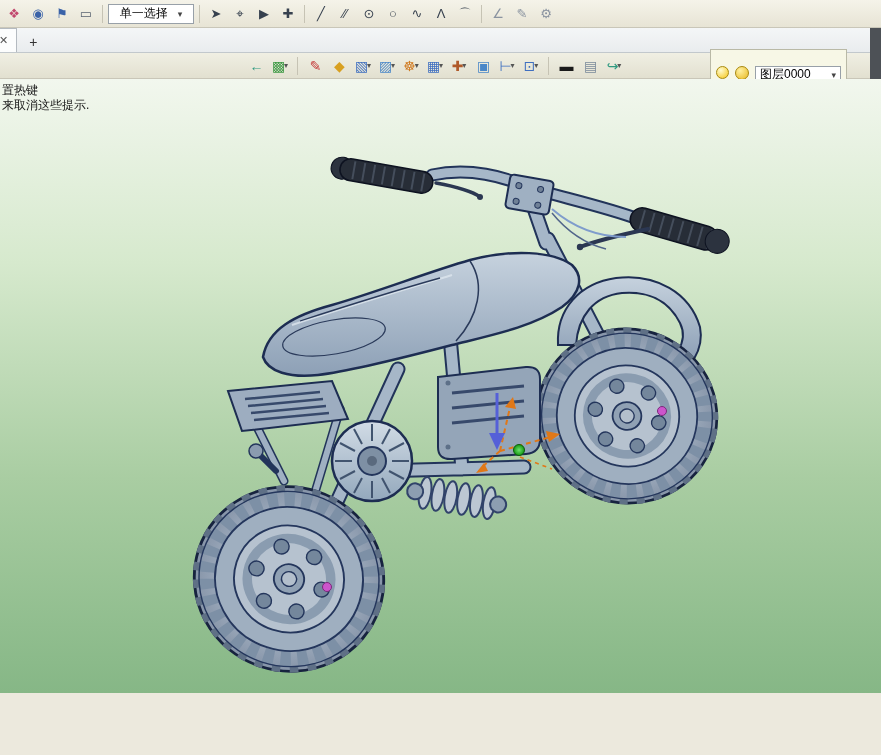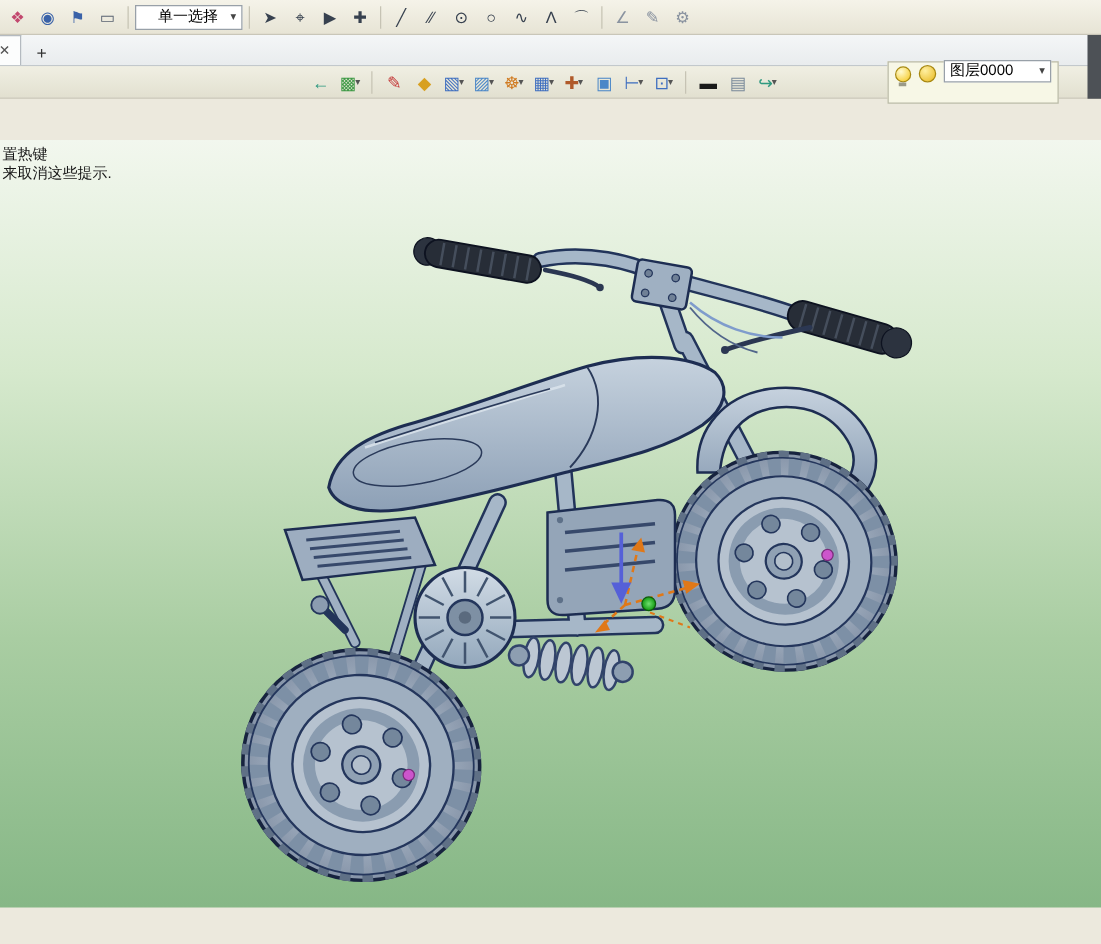--- a/index.html
+++ b/index.html
@@ -13,21 +13,21 @@
     height:28px;background:linear-gradient(#f5f3e9,#e7e4d5);
     border-bottom:1px solid #c9c6b8;
     display:flex;align-items:center;gap:2px;padding:0 3px;box-sizing:border-box;
   }
   .tbtn{
     min-width:22px;height:22px;display:inline-flex;align-items:center;justify-content:center;
     font-size:13px;border-radius:2px;cursor:default;user-select:none;line-height:1;
   }
   .sep{width:1px;height:18px;background:#c6c3b4;margin:0 3px;flex:0 0 auto;}
   .combo{
-    display:flex;align-items:center;justify-content:flex-end;
+    display:flex;align-items:center;justify-content:center;
     background:#fff;border:1px solid #98a0a8;height:20px;padding:0 4px;
     font-size:12px;min-width:86px;gap:10px;box-sizing:border-box;
   }
   .caret{font-size:9px;color:#444;}
   .caret-mini{font-size:8px;color:#555;margin-left:-1px;}
   .icon-list{display:flex;align-items:center;gap:2px;}
   
   .tab-bar{
     height:25px;background:linear-gradient(#f4f6f7,#e9ecee);
     border-bottom:1px solid #c2c8cc;display:flex;align-items:flex-end;box-sizing:border-box;
@@ -42,40 +42,39 @@
     font-size:14px;color:#333;margin-left:6px;}
   
   .ribbon{
     height:26px;background:linear-gradient(#f0efe3,#e2e0d0);
     border-bottom:1px solid #c9c6b8;
     display:flex;align-items:center;gap:3px;padding:0 4px;box-sizing:border-box;
   }
   .ribbon-indent{width:238px;flex:0 0 auto;}
   .ribbon .tbtn{font-size:14px;}
   .layer-group{
-    margin-left:auto;margin-right:30px;display:flex;align-items:flex-end;gap:6px;
+    margin-left:auto;margin-right:30px;display:flex;align-items:flex-start;gap:6px;
     background:#f7f7e6;border:1px solid #b9b9a6;height:22px;padding:16px 5px;box-sizing:border-box;
   }
   .bulb{width:11px;height:11px;border-radius:50%;
     background:radial-gradient(circle at 35% 30%,#fffbd0,#f5c518);
     border:1px solid #a88a10;position:relative;flex:0 0 auto;}
   .bulb:after{content:"";position:absolute;left:2px;bottom:-4px;width:6px;height:3px;background:#9a9a88;}
   .ydot{width:12px;height:12px;border-radius:50%;
     background:radial-gradient(circle at 35% 30%,#fff0a0,#e8b820);
     border:1px solid #a8880f;flex:0 0 auto;}
   .layer-combo{
     background:#fff;border:1px solid #98a0a8;height:18px;display:flex;align-items:center;
     justify-content:space-between;gap:12px;padding:0 4px;font-size:12px;min-width:86px;box-sizing:border-box;
   }
   .right-edge{position:absolute;top:28px;right:0;width:11px;height:51px;background:#4d5156;z-index:5;}
   
   .viewport{
     position:relative;height:614px;
     background:linear-gradient(180deg,#f2f7ee 0%,#d6e9cd 30%,#a9cda2 65%,#86b786 100%);
-    margin-top:33px;
   }
   .hints{position:absolute;top:4px;left:2px;font-size:12px;color:#151515;line-height:15px;z-index:3;}
   svg.model{position:absolute;inset:0;z-index:1;}
 </style>
 </head>
 <body>
 
 <div class="toolbar-top">
   <div class="icon-list">
 

